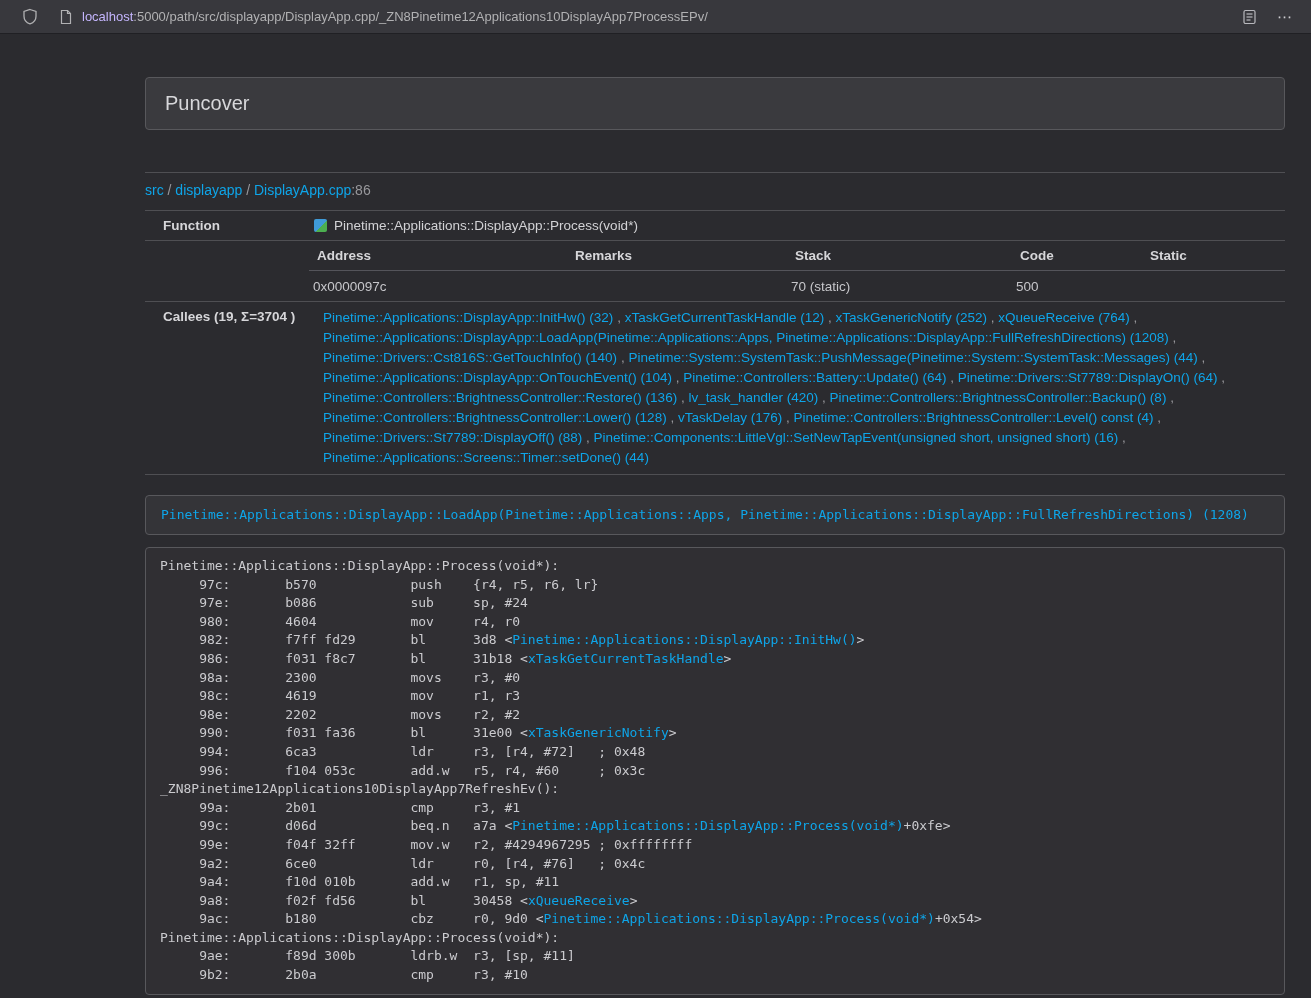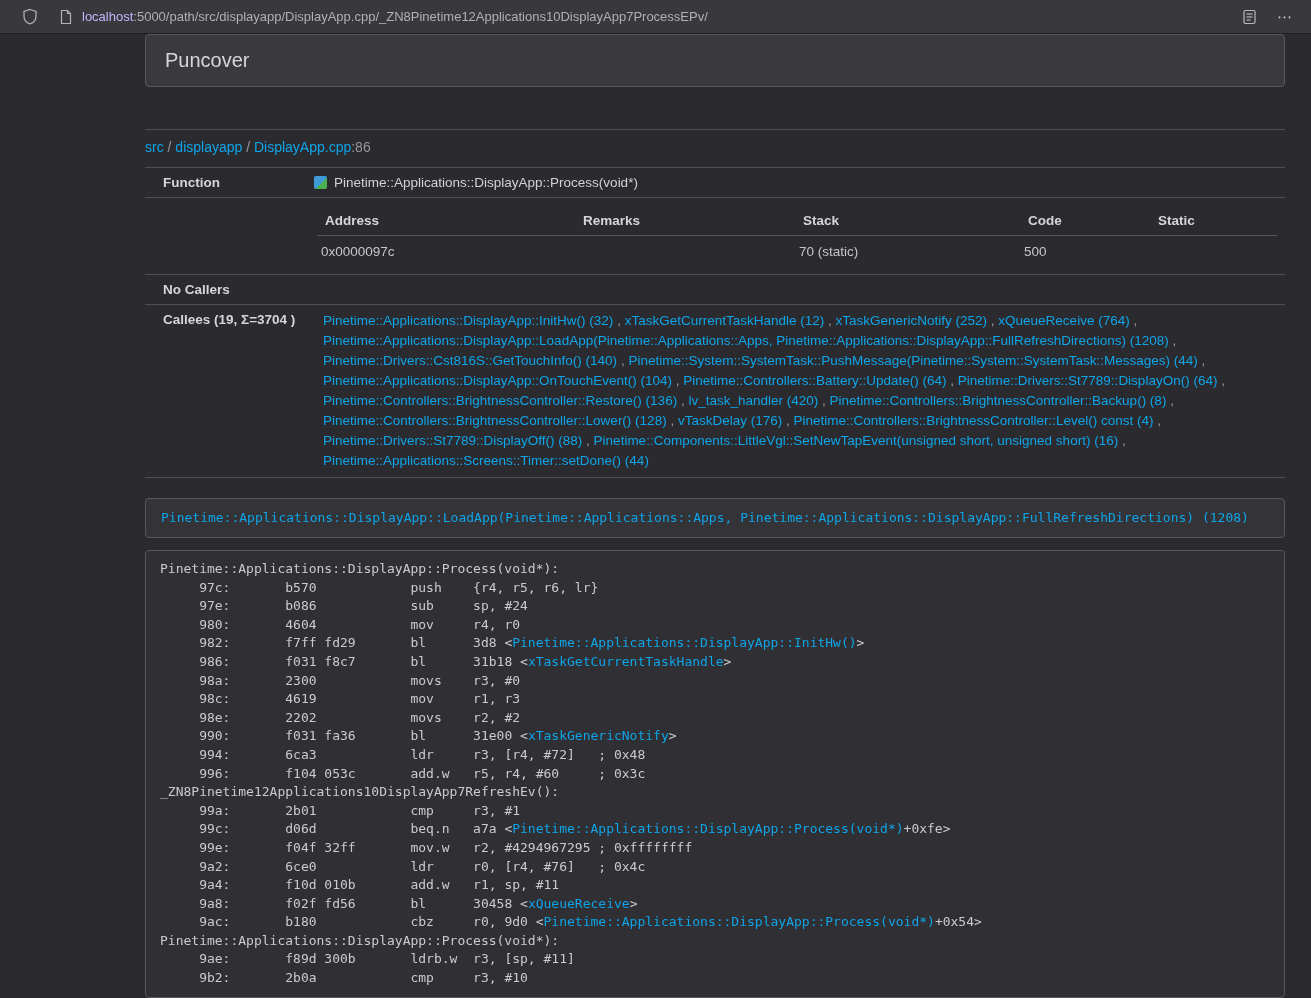--- a/index.html
+++ b/index.html
@@ -12,21 +12,21 @@
   .chrome svg { display:block; }
   .shield-wrap { margin-left:22px; }
   .pageicon-wrap { margin-left:21px; }
   .urltext { margin-left:9px; font-size:13px; color:#b1b1b3; white-space:nowrap; }
   .urltext .host { color:#c4b5fd; }
   .chrome-right { margin-left:auto; display:flex; align-items:center; gap:20px; padding-right:18px; }
   .meatball { font-size:15px; color:#cfcfd3; line-height:1; letter-spacing:1px; }
 
   
   .container { margin-left:145px; width:1140px; }
-  .title-panel { background:#3a3a3e; border:1px solid #58585c;
+  .title-panel { margin-top:43px; background:#3a3a3e; border:1px solid #58585c;
                  border-radius:4px; padding:14px 19px; }
   .title-panel h1 { font-size:20px; font-weight:400; color:#d7d7da; }
 
   .divider { border:none; border-top:1px solid #4f4f53; margin-top:42px; }
 
   .breadcrumb { margin-top:7px; font-size:14px; line-height:20px; color:#98989c; }
   a.link { color:#0ea5e9; text-decoration:none; }
   .sep { color:#98989c; }
   .muted { color:#98989c; }
 
@@ -36,21 +36,21 @@
   .func-table > tbody > tr > th,
   .func-table > tbody > tr > td { border-top:1px solid #4f4f53; vertical-align:top;
                                   text-align:left; padding:5px 0; }
   .func-table > tbody > tr:last-child > th,
   .func-table > tbody > tr:last-child > td { border-bottom:1px solid #4f4f53; }
   .lbl { width:156px; font-weight:bold; color:#d6d6d9; padding-left:18px !important;margin-top:12px; }
   .fn-cell { padding-left:13px !important; color:#d2d2d5; }
   .sym-icon { display:inline-block; width:13px; height:13px; border-radius:2px;
               margin-right:7px; vertical-align:-2px;
               background:linear-gradient(135deg,#3f9bd8 0 55%,#4caf50 55% 100%); }
-  .stats-cell { padding:8px !important; }
+  .stats-cell { padding:0 !important; }
   .stats { width:calc(100% - 8px); margin-left:8px; border-collapse:collapse; }
   .stats th { text-align:left; font-weight:bold; color:#d6d6d9; padding:5px 8px;
               border-bottom:1px solid #54545a; }
   .stats td { padding:6px 8px 5px 4px;margin-left:30px; }
   .stats .c0 { width:258px; } .stats .c1 { width:220px; } .stats .c2 { width:225px; }
   .stats .c3 { width:130px; } .stats .c4 { width:auto; }
   .callees-cell { padding:6px 0 6px 22px !important; line-height:20px; }
 
   
   .hl-panel { margin-top:20px; background:#343438; border:1px solid #58585c;
@@ -131,24 +131,20 @@
                   <td class="c1"></td>
                   <td class="c2">70 (static)</td>
                   <td class="c3">500</td>
                   <td class="c4"></td>
                 </tr>
               </tbody>
           </table>
         </td>
       </tr>
       <tr>
-        <th class="lbl">No Callers</th>
-        <td></td>
-      </tr>
-      <tr>
         <th class="lbl">Callees (19, Σ=3704 )</th>
         <td class="callees-cell">
           <span id="callees"><a class="link" href="#">Pinetime::Applications::DisplayApp::InitHw() (32)</a><span class="sep">&nbsp;, </span><a class="link" href="#">xTaskGetCurrentTaskHandle (12)</a><span class="sep">&nbsp;, </span><a class="link" href="#">xTaskGenericNotify (252)</a><span class="sep">&nbsp;, </span><a class="link" href="#">xQueueReceive (764)</a><span class="sep">&nbsp;, </span><a class="link" href="#">Pinetime::Applications::DisplayApp::LoadApp(Pinetime::Applications::Apps, Pinetime::Applications::DisplayApp::FullRefreshDirections) (1208)</a><span class="sep">&nbsp;, </span><a class="link" href="#">Pinetime::Drivers::Cst816S::GetTouchInfo() (140)</a><span class="sep">&nbsp;, </span><a class="link" href="#">Pinetime::System::SystemTask::PushMessage(Pinetime::System::SystemTask::Messages) (44)</a><span class="sep">&nbsp;, </span><a class="link" href="#">Pinetime::Applications::DisplayApp::OnTouchEvent() (104)</a><span class="sep">&nbsp;, </span><a class="link" href="#">Pinetime::Controllers::Battery::Update() (64)</a><span class="sep">&nbsp;, </span><a class="link" href="#">Pinetime::Drivers::St7789::DisplayOn() (64)</a><span class="sep">&nbsp;, </span><a class="link" href="#">Pinetime::Controllers::BrightnessController::Restore() (136)</a><span class="sep">&nbsp;, </span><a class="link" href="#">lv_task_handler (420)</a><span class="sep">&nbsp;, </span><a class="link" href="#">Pinetime::Controllers::BrightnessController::Backup() (8)</a><span class="sep">&nbsp;, </span><a class="link" href="#">Pinetime::Controllers::BrightnessController::Lower() (128)</a><span class="sep">&nbsp;, </span><a class="link" href="#">vTaskDelay (176)</a><span class="sep">&nbsp;, </span><a class="link" href="#">Pinetime::Controllers::BrightnessController::Level() const (4)</a><span class="sep">&nbsp;, </span><a class="link" href="#">Pinetime::Drivers::St7789::DisplayOff() (88)</a><span class="sep">&nbsp;, </span><a class="link" href="#">Pinetime::Components::LittleVgl::SetNewTapEvent(unsigned short, unsigned short) (16)</a><span class="sep">&nbsp;, </span><a class="link" href="#">Pinetime::Applications::Screens::Timer::setDone() (44)</a></span>
         </td>
       </tr>
     </tbody>
   </table>
 
   <div class="hl-panel">
     <a href="#" class="link">Pinetime::Applications::DisplayApp::LoadApp(Pinetime::Applications::Apps, Pinetime::Applications::DisplayApp::FullRefreshDirections) (1208)</a>

